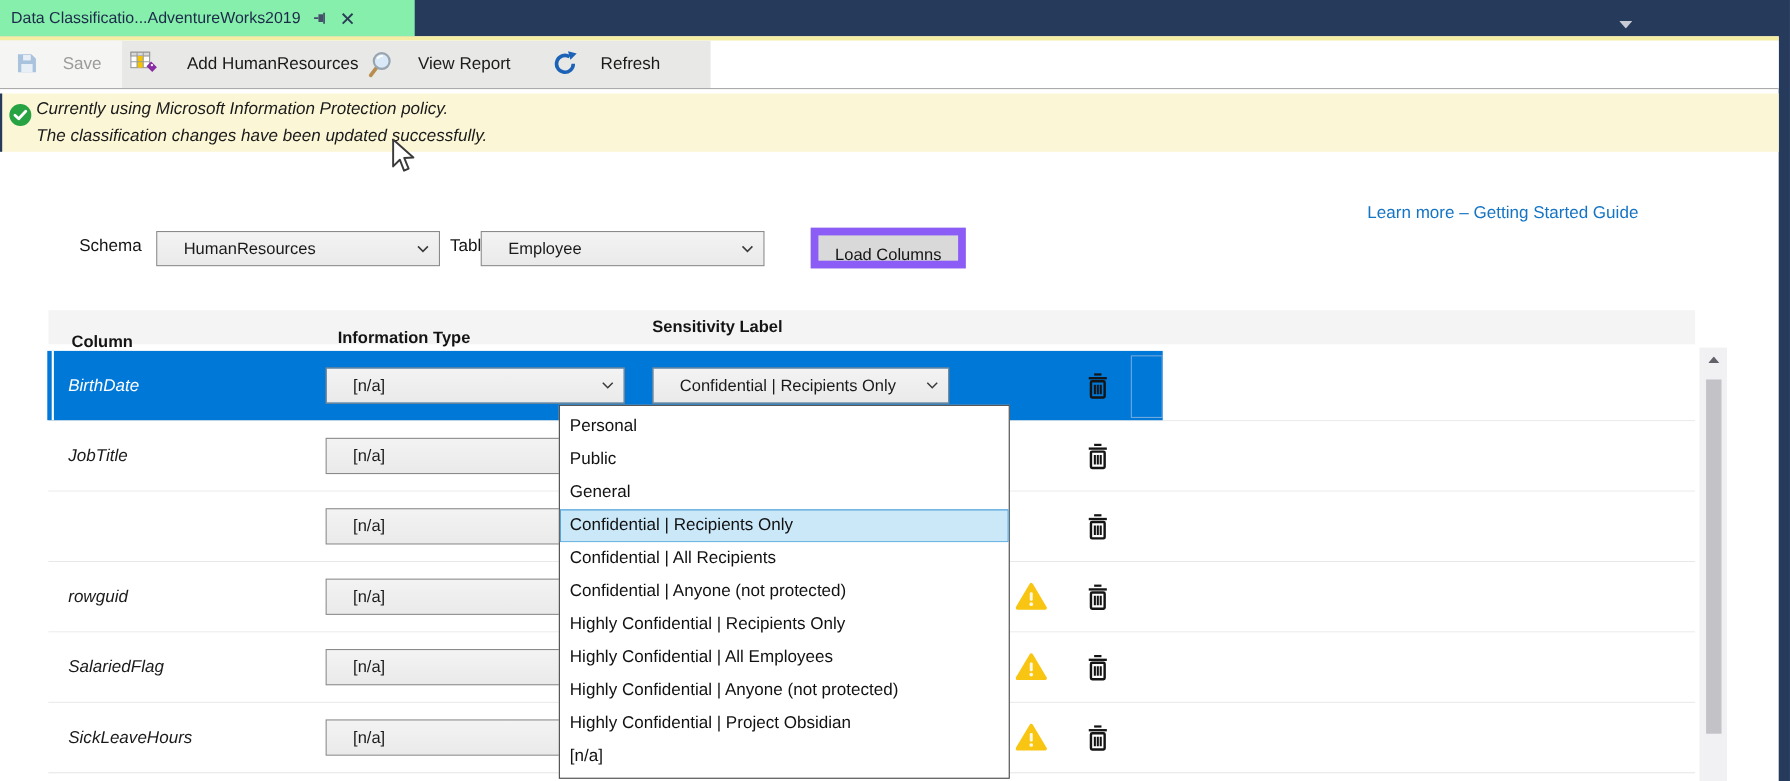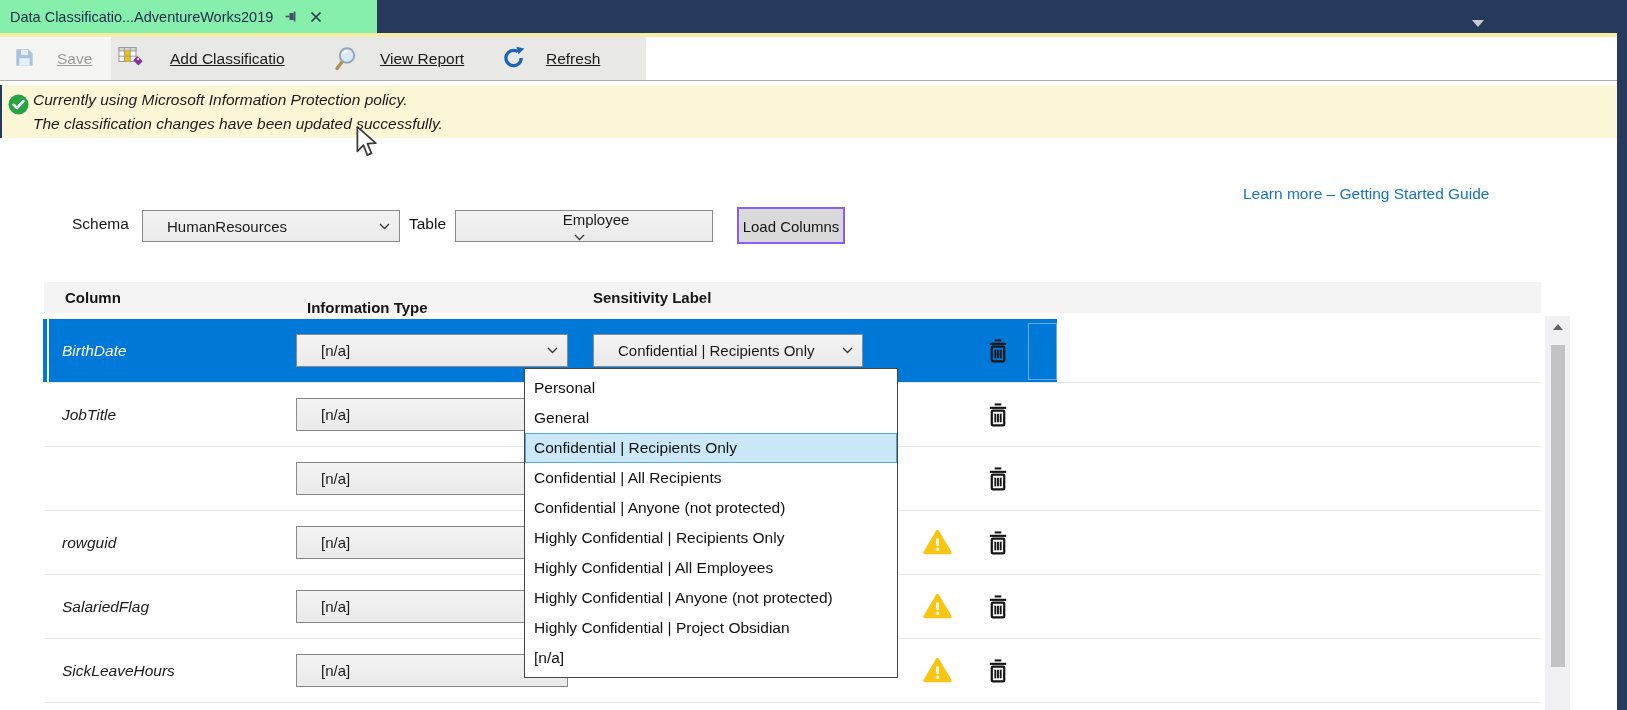--- a/index.html
+++ b/index.html
@@ -18,63 +18,63 @@
   .docwell-arrow { position:absolute; left:1472px; top:13px; }
 
   .yellow-line { position:absolute; left:0; top:33px; width:1617px; height:4px; background:#F5EDA3; }
 
   
   .toolbar { position:absolute; left:0; top:37px; width:1617px; height:44px; background:#FFFFFF;
              border-bottom:1px solid #ABABAB; }
   .toolbar-gray { position:absolute; left:0; top:0; width:646px; height:43px; background:#E8E8E6; }
   .save-group { position:absolute; left:0; top:0; width:111px; height:43px; background:#F5F5F3; }
   .tb-icon { position:absolute; top:9px; }
-  .tb-label { position:absolute; top:0; height:43px; line-height:43px; font-size:15.5px; color:#1A1A1A; white-space:nowrap;text-decoration:underline; }
+  .tb-label { position:absolute; top:0; height:43px; line-height:43px; font-size:15.5px; color:#1A1A1A; white-space:nowrap; }
   .tb-label.disabled { color:#9B9B9B; }
 
   
   .banner { position:absolute; left:0; top:85px; width:1617px; height:53px; background:#FBF7D6;
             border-left:2px solid #263A5C; }
   .banner .check { position:absolute; left:6px; top:9px; }
   .banner .text { position:absolute; left:31px; top:3px; font-size:15.5px; color:#1A1A1A; line-height:24px; }
   .banner .text span { display:block;font-style:italic; }
 
   
   .prompt { position:absolute; left:50px; top:182px; font-size:15.5px; color:#141414; }
   .field-label { position:absolute; top:215px; font-size:15.5px; color:#141414; }
   .combo { background:linear-gradient(#F3F3F3,#EAEAEA); border:1px solid #8A8A8A; position:absolute;
            display:flex; align-items:center; }
   .combo .combo-text { font-size:15px; color:#1A1A1A; padding-left:24px; white-space:nowrap; overflow:hidden; flex:1; }
   .combo .chev { margin-right:9px; flex:none; display:inline-flex; }
   .schema-combo { left:142px; top:210px; width:258px; height:32px; }
-  .table-combo  { left:455px; top:210px; width:258px; height:32px;flex-direction:column; }
-  .load-btn { position:absolute; left:737px; top:207px; width:108px; height:37px; background:#D9D9D9;
-              border:2px solid #8b5cf6; font-size:15px; color:#141414; text-align:center; line-height:35px; }
+  .table-combo  { left:437px; top:210px; width:258px; height:32px; }
+  .load-btn { position:absolute; left:737px; top:207px; width:141px; height:37px; background:#D9D9D9;
+              border:7px solid #8b5cf6; font-size:15px; color:#141414; text-align:center; line-height:35px; }
   .learn-more { position:absolute; left:1243px; top:185px; font-size:15.5px; color:#1574C4; white-space:nowrap; cursor:pointer; }
 
   
   .grid-header { position:absolute; left:44px; top:282px; width:1497px; height:31px; background:#F4F4F5; }
   .grid-header span { position:absolute; top:0; height:31px; line-height:31px; font-size:15px; font-weight:700; color:#141414; }
-  .gh-0 { left:21px; } .gh-1 { left:263px;margin-top:10px; } .gh-2 { left:549px; }
+  .gh-0 { left:21px;margin-top:13px; } .gh-1 { left:263px;margin-top:10px; } .gh-2 { left:549px; }
 
   .grid-rows { position:absolute; left:44px; top:319px; width:1497px; }
   .grid-row { position:relative; width:1497px; height:64px; border-bottom:1px solid #E8E8E8; background:#FFFFFF; }
   .row-selection { position:absolute; left:-1px; top:0; width:1014px; height:63px; background:#0078D7; }
   .row-accent { position:absolute; left:3px; top:0; width:2px; height:63px; background:#FFFFFF; }
   .row-name { position:absolute; left:18px; top:0; height:63px; line-height:63px; font-size:15.5px; color:#1A1A1A;font-style:italic; }
   .grid-row.sel .row-name { color:#FFFFFF; }
   .info-combo { left:252px; top:15px; width:272px; height:33px; }
   .sens-combo { left:549px; top:15px; width:270px; height:33px; }
   .warning { position:absolute; left:879px; top:18px; }
   .trash { position:absolute; left:944px; top:19px; cursor:pointer; }
   .focus-box { position:absolute; left:984px; top:4px; width:29px; height:57px; border:1px solid #6FA8DC; }
 
   
-  .dd-list { position:absolute; left:508px; top:368px; width:374px; background:#FFFFFF;
-             border:1px solid #454545; padding:4px 0; z-index:10;margin-left:16px; }
+  .dd-list { position:absolute; left:508px; top:368px; width:410px; background:#FFFFFF;
+             border:1px solid #454545; padding:4px 0; z-index:10; }
   .dd-item { height:30px; line-height:30px; padding-left:9px; font-size:15.5px; color:#111111; white-space:nowrap; cursor:pointer; }
   .dd-item.hl { background:#CBE8F9; box-shadow:inset 0 0 0 1px #56A4DA; }
 
   
   .vscroll { position:absolute; left:1545px; top:316px; width:25px; height:394px; background:#F1F1F3; }
   .vscroll .up { position:absolute; left:0; top:0; width:25px; height:22px; display:flex; align-items:center; justify-content:center; cursor:pointer; }
   .vscroll .thumb { position:absolute; left:6px; top:29px; width:14px; height:322px; background:#C2C2C7; cursor:pointer; }
 
   .cursor { position:absolute; left:355px; top:126px; z-index:20; }
 </style>
@@ -134,21 +134,21 @@
           <rect x="1" y="1.5" width="17" height="14" fill="#FFFFFF" stroke="#9A9A9A"></rect>
           <rect x="1" y="1.5" width="17" height="3.4" fill="#D8D8D8" stroke="#9A9A9A"></rect>
           <rect x="6.6" y="4.9" width="5.6" height="10.6" fill="#F5C400"></rect>
           <line x1="6.6" y1="1.5" x2="6.6" y2="15.5" stroke="#9A9A9A"></line>
           <line x1="12.2" y1="1.5" x2="12.2" y2="15.5" stroke="#9A9A9A"></line>
           <line x1="1" y1="10.2" x2="18" y2="10.2" stroke="#9A9A9A"></line>
           <path d="M15.2 14.2 L19.4 10 L24.6 15.2 L20.4 19.4 Z" fill="#8A2DA5"></path>
           <circle cx="20.1" cy="13.2" r="1.1" fill="#FFFFFF"></circle>
         </svg>
       </span>
-      <span class="tb-label" style="left:170px;">Add Classificatio</span>
+      <span class="tb-label" style="left:170px;">Add HumanResources</span>
     </div>
 
     <div>
       <span class="tb-icon" style="left:334px; top:8px;">
         <svg width="28" height="28" viewBox="0 0 28 28">
           <line x1="8" y1="17" x2="3" y2="23.5" stroke="#B98F50" stroke-width="3.4" stroke-linecap="round"></line>
           <circle cx="13" cy="10.5" r="7.2" fill="#D9E9F7" stroke="#98A5B0" stroke-width="2"></circle>
           <path d="M9.5 8 a5 5 0 0 1 4 -2.2" stroke="#FFFFFF" stroke-width="1.6" fill="none" stroke-linecap="round"></path>
         </svg>
       </span>
@@ -385,20 +385,21 @@
         <line x1="9" y1="9.8" x2="9" y2="17.6" stroke="#141414" stroke-width="1.7"></line>
         <line x1="11.4" y1="9.8" x2="11.4" y2="17.6" stroke="#141414" stroke-width="1.7"></line>
       </svg>
     </span>
 
   </div>
 </div>
 
   <div class="dd-list">
       <div class="dd-item">Personal</div>
+      <div class="dd-item">Public</div>
       <div class="dd-item">General</div>
       <div class="dd-item hl">Confidential | Recipients Only</div>
       <div class="dd-item">Confidential | All Recipients</div>
       <div class="dd-item">Confidential | Anyone (not protected)</div>
       <div class="dd-item">Highly Confidential | Recipients Only</div>
       <div class="dd-item">Highly Confidential | All Employees</div>
       <div class="dd-item">Highly Confidential | Anyone (not protected)</div>
       <div class="dd-item">Highly Confidential | Project Obsidian</div>
       <div class="dd-item">[n/a]</div>
     </div>

